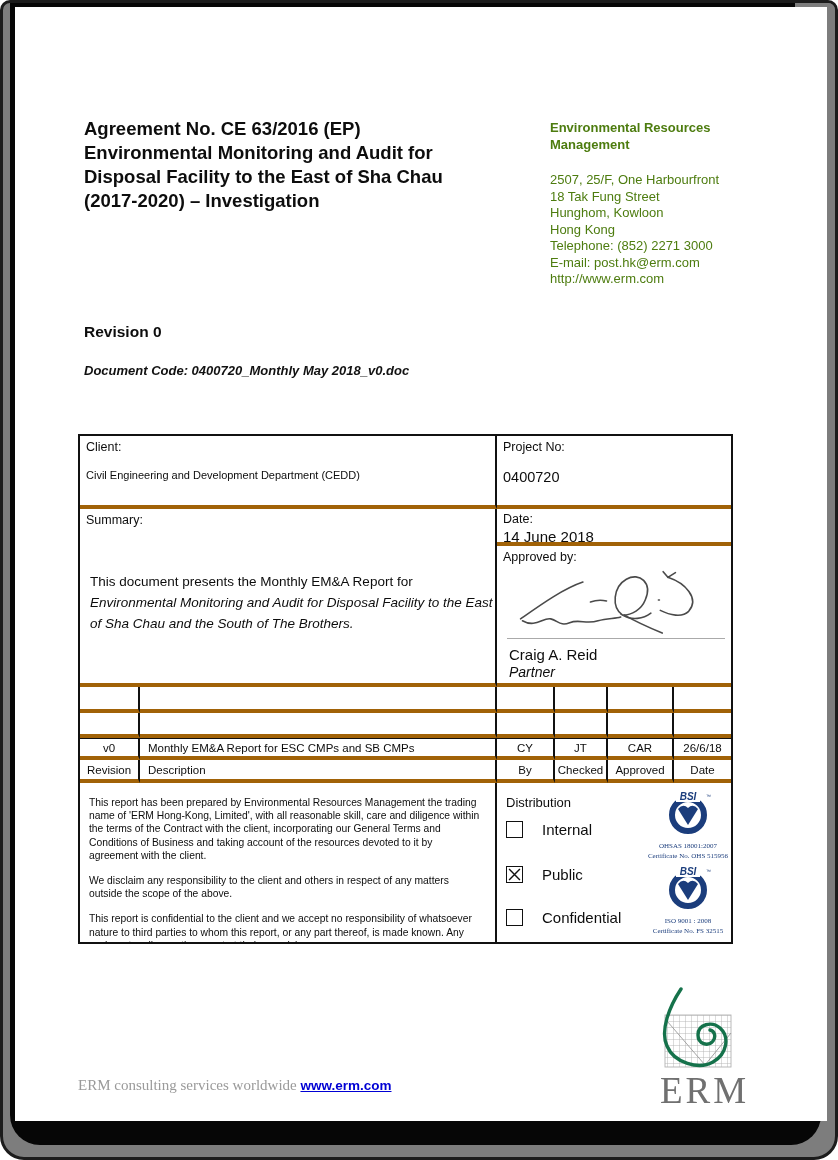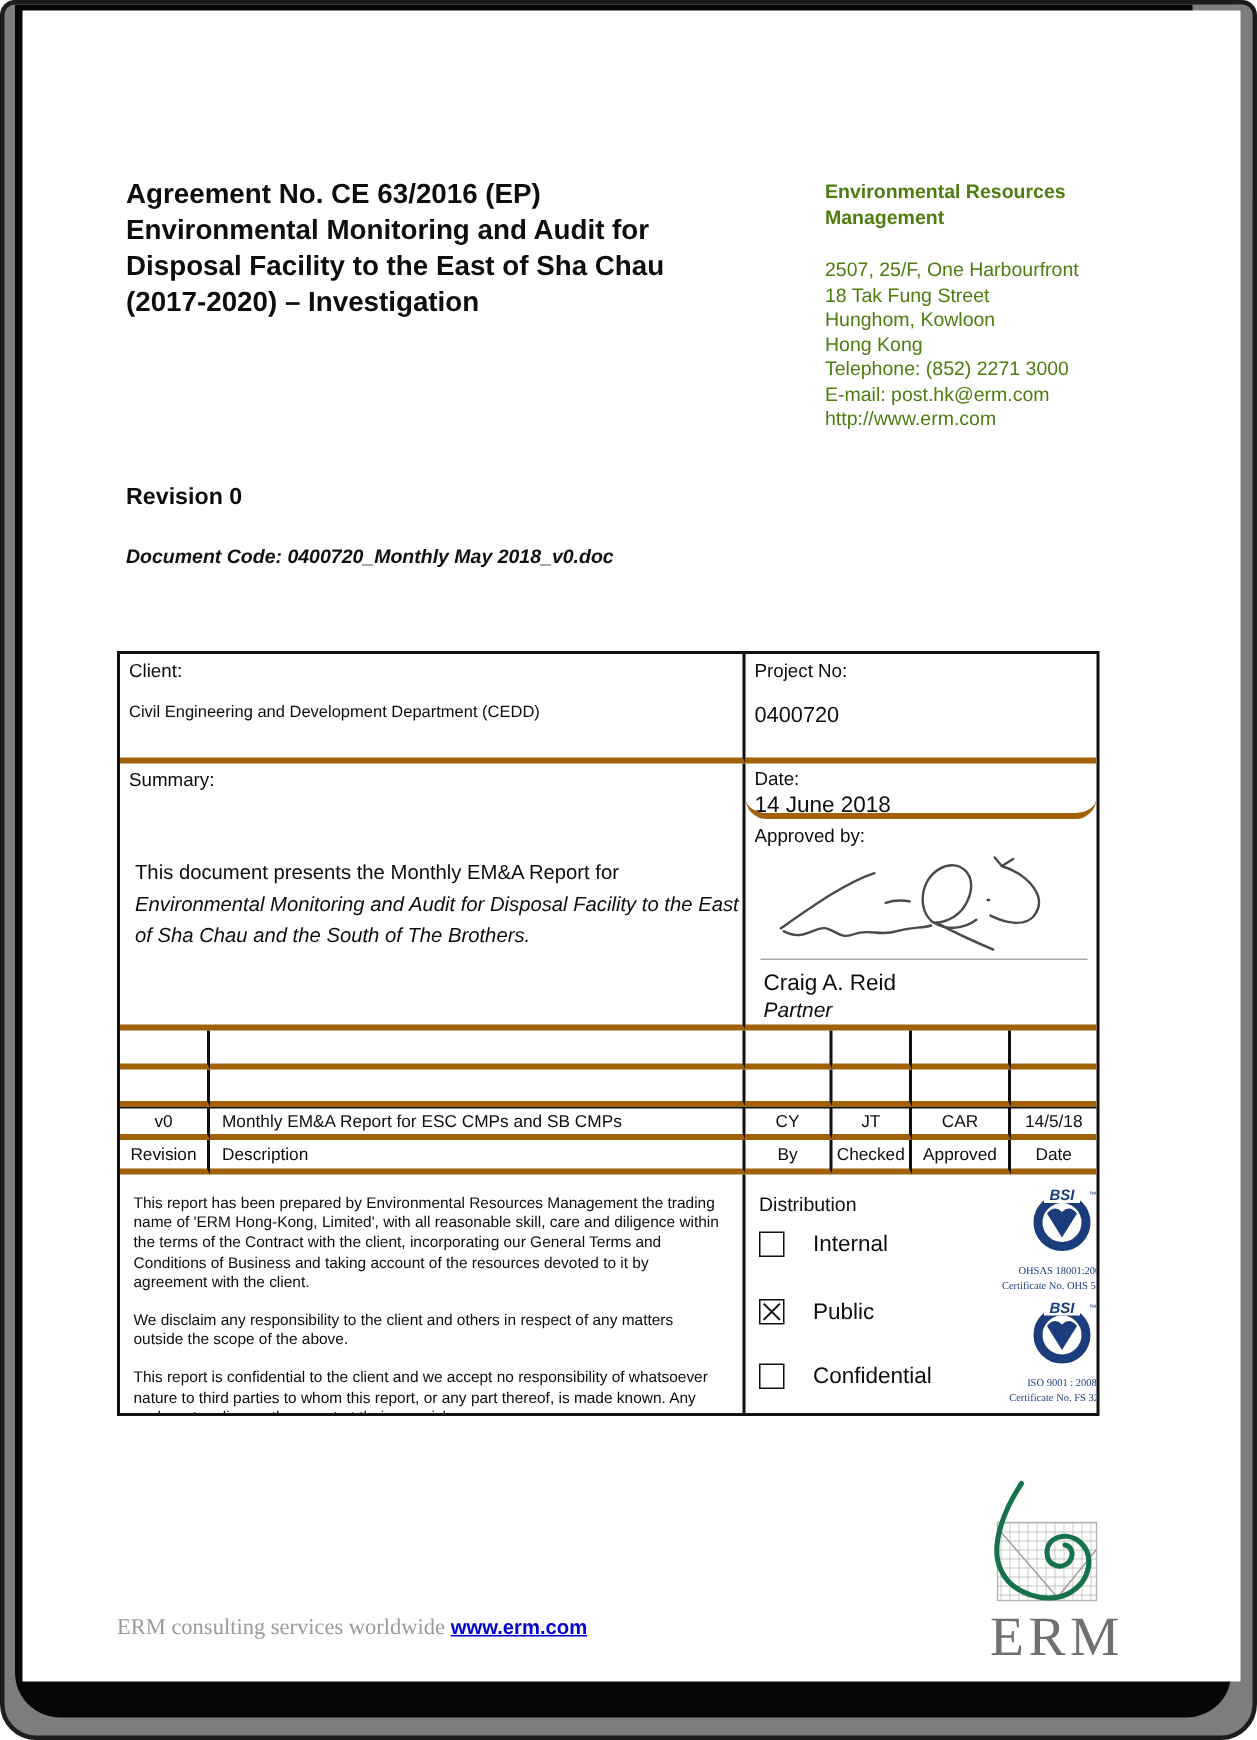--- a/index.html
+++ b/index.html
@@ -26,21 +26,21 @@
   .cell { position:relative; overflow:hidden; }
   .br { border-right:2px solid #111; }
   .bb { border-bottom:4px solid #a16207; }
   .c2 { grid-column:span 2; }
   .c4 { grid-column:span 4; }
   .rs2 { grid-row:span 2; }
   .lbl { font-size:12.5px; line-height:14px; }
   .pad { padding:4px 6px; }
   .client-value { font-size:11px; margin-top:15px; }
   .project-value { font-size:14.5px; margin-top:15px; }
-  .date-cell { padding:3px 6px;border-radius:14px; }
+  .date-cell { padding:3px 6px; }
   .date-value { font-size:15px; line-height:19px; margin-top:1px; }
   .summary-body { margin:44px 4px 0 4px; font-size:13.5px; line-height:21px; width:408px; }
   .sig-wrap { margin:2px 0 0 4px; }
   .sig-line { width:218px; border-top:1px solid #aaa; margin:0 0 6px 4px; }
   .approver-name { font-size:15px; line-height:19px; padding-left:6px; }
   .approver-title { font-size:14px; font-style:italic; padding-left:6px; }
   .rev-cell { display:flex; align-items:center; justify-content:center; font-size:11.5px; }
   .rev-desc { justify-content:flex-start; padding-left:8px; }
   .thick-top { border-top:1px solid #111; }
 
@@ -50,21 +50,21 @@
 
   
   .distribution { position:relative; }
   .dist-label { position:absolute; left:9px; top:12px; font-size:13px; }
   .opt { position:absolute; left:9px; display:flex; align-items:center; gap:19px; }
   .opt-internal { top:38px; } .opt-public { top:83px; } .opt-confidential { top:126px; }
   .checkbox { width:17px; height:17px; border:1.6px solid #111; display:flex; align-items:center; justify-content:center; background:#fff; }
   .checkbox svg { display:none; width:13px; height:13px; }
   .checkbox.checked svg { display:block; }
   .opt-label { font-size:15px; }
-  .badge { position:absolute; left:148px; width:86px; text-align:center;margin-left:20px; }
+  .badge { position:absolute; left:148px; width:86px; text-align:center; }
   .badge-1 { top:8px; } .badge-2 { top:83px; }
   .cert-text { font-family:"Liberation Serif","DejaVu Serif",serif; font-size:7px; line-height:9px; color:#1b3d7c; margin-top:1px; }
 
   
   .footer { position:absolute; left:63px; top:1070px; font-family:"Liberation Serif","DejaVu Serif",serif; font-size:15px; color:#9a9a9a; }
   .footer a { font-family:"Liberation Sans","DejaVu Sans",sans-serif; font-weight:bold; font-size:13.5px; color:#0000d4; text-decoration:underline; }
   .erm-logo { position:absolute; left:628px; top:978px; }
 </style>
 </head>
 <body>
@@ -154,21 +154,21 @@
       <div class="cell br bb"></div>
       <div class="cell br bb"></div>
       <div class="cell br bb"></div>
       <div class="cell bb"></div>
 
       <div class="cell br bb thick-top rev-cell">v0</div>
       <div class="cell br bb thick-top rev-cell rev-desc">Monthly EM&amp;A Report for ESC CMPs and SB CMPs</div>
       <div class="cell br bb thick-top rev-cell">CY</div>
       <div class="cell br bb thick-top rev-cell">JT</div>
       <div class="cell br bb thick-top rev-cell">CAR</div>
-      <div class="cell bb thick-top rev-cell">14/5/18</div>
+      <div class="cell bb thick-top rev-cell">26/6/18</div>
 
       <div class="cell br bb rev-cell">Revision</div>
       <div class="cell br bb rev-cell rev-desc">Description</div>
       <div class="cell br bb rev-cell">By</div>
       <div class="cell br bb rev-cell">Checked</div>
       <div class="cell br bb rev-cell">Approved</div>
       <div class="cell bb rev-cell">Date</div>
 
       <div class="cell c2 br disclaimer">
         <p>This report has been prepared by Environmental Resources Management the trading name of 'ERM Hong-Kong, Limited', with all reasonable skill, care and diligence within the terms of the Contract with the client, incorporating our General Terms and Conditions of Business and taking account of the resources devoted to it by agreement with the client.</p>

